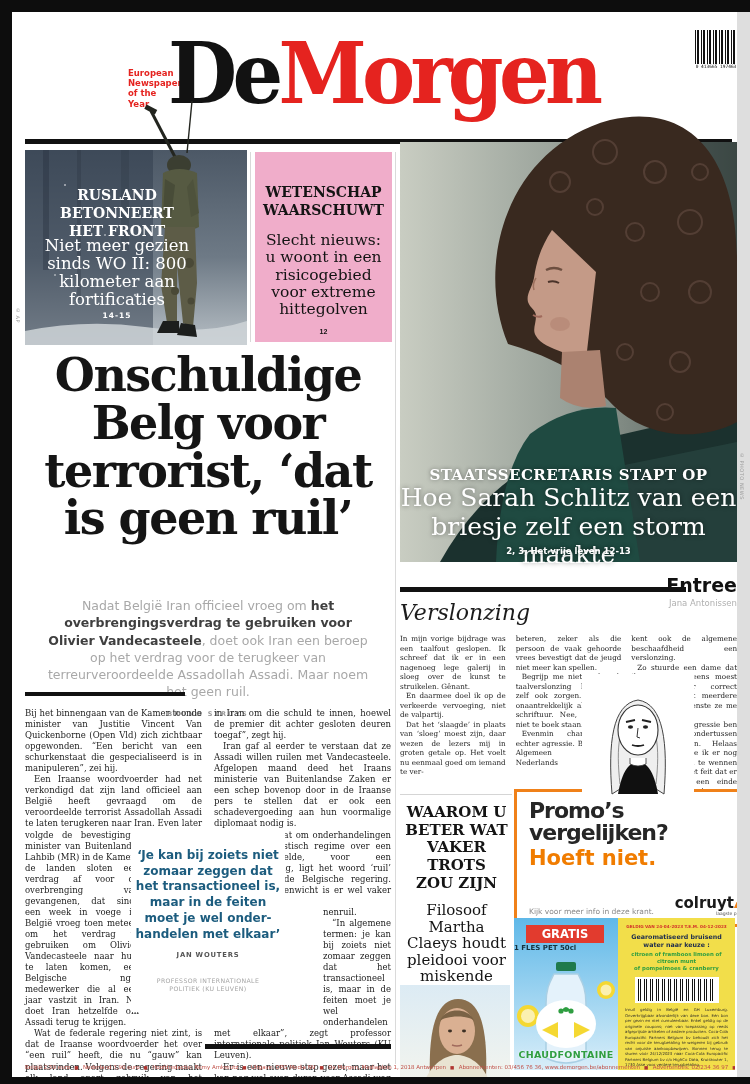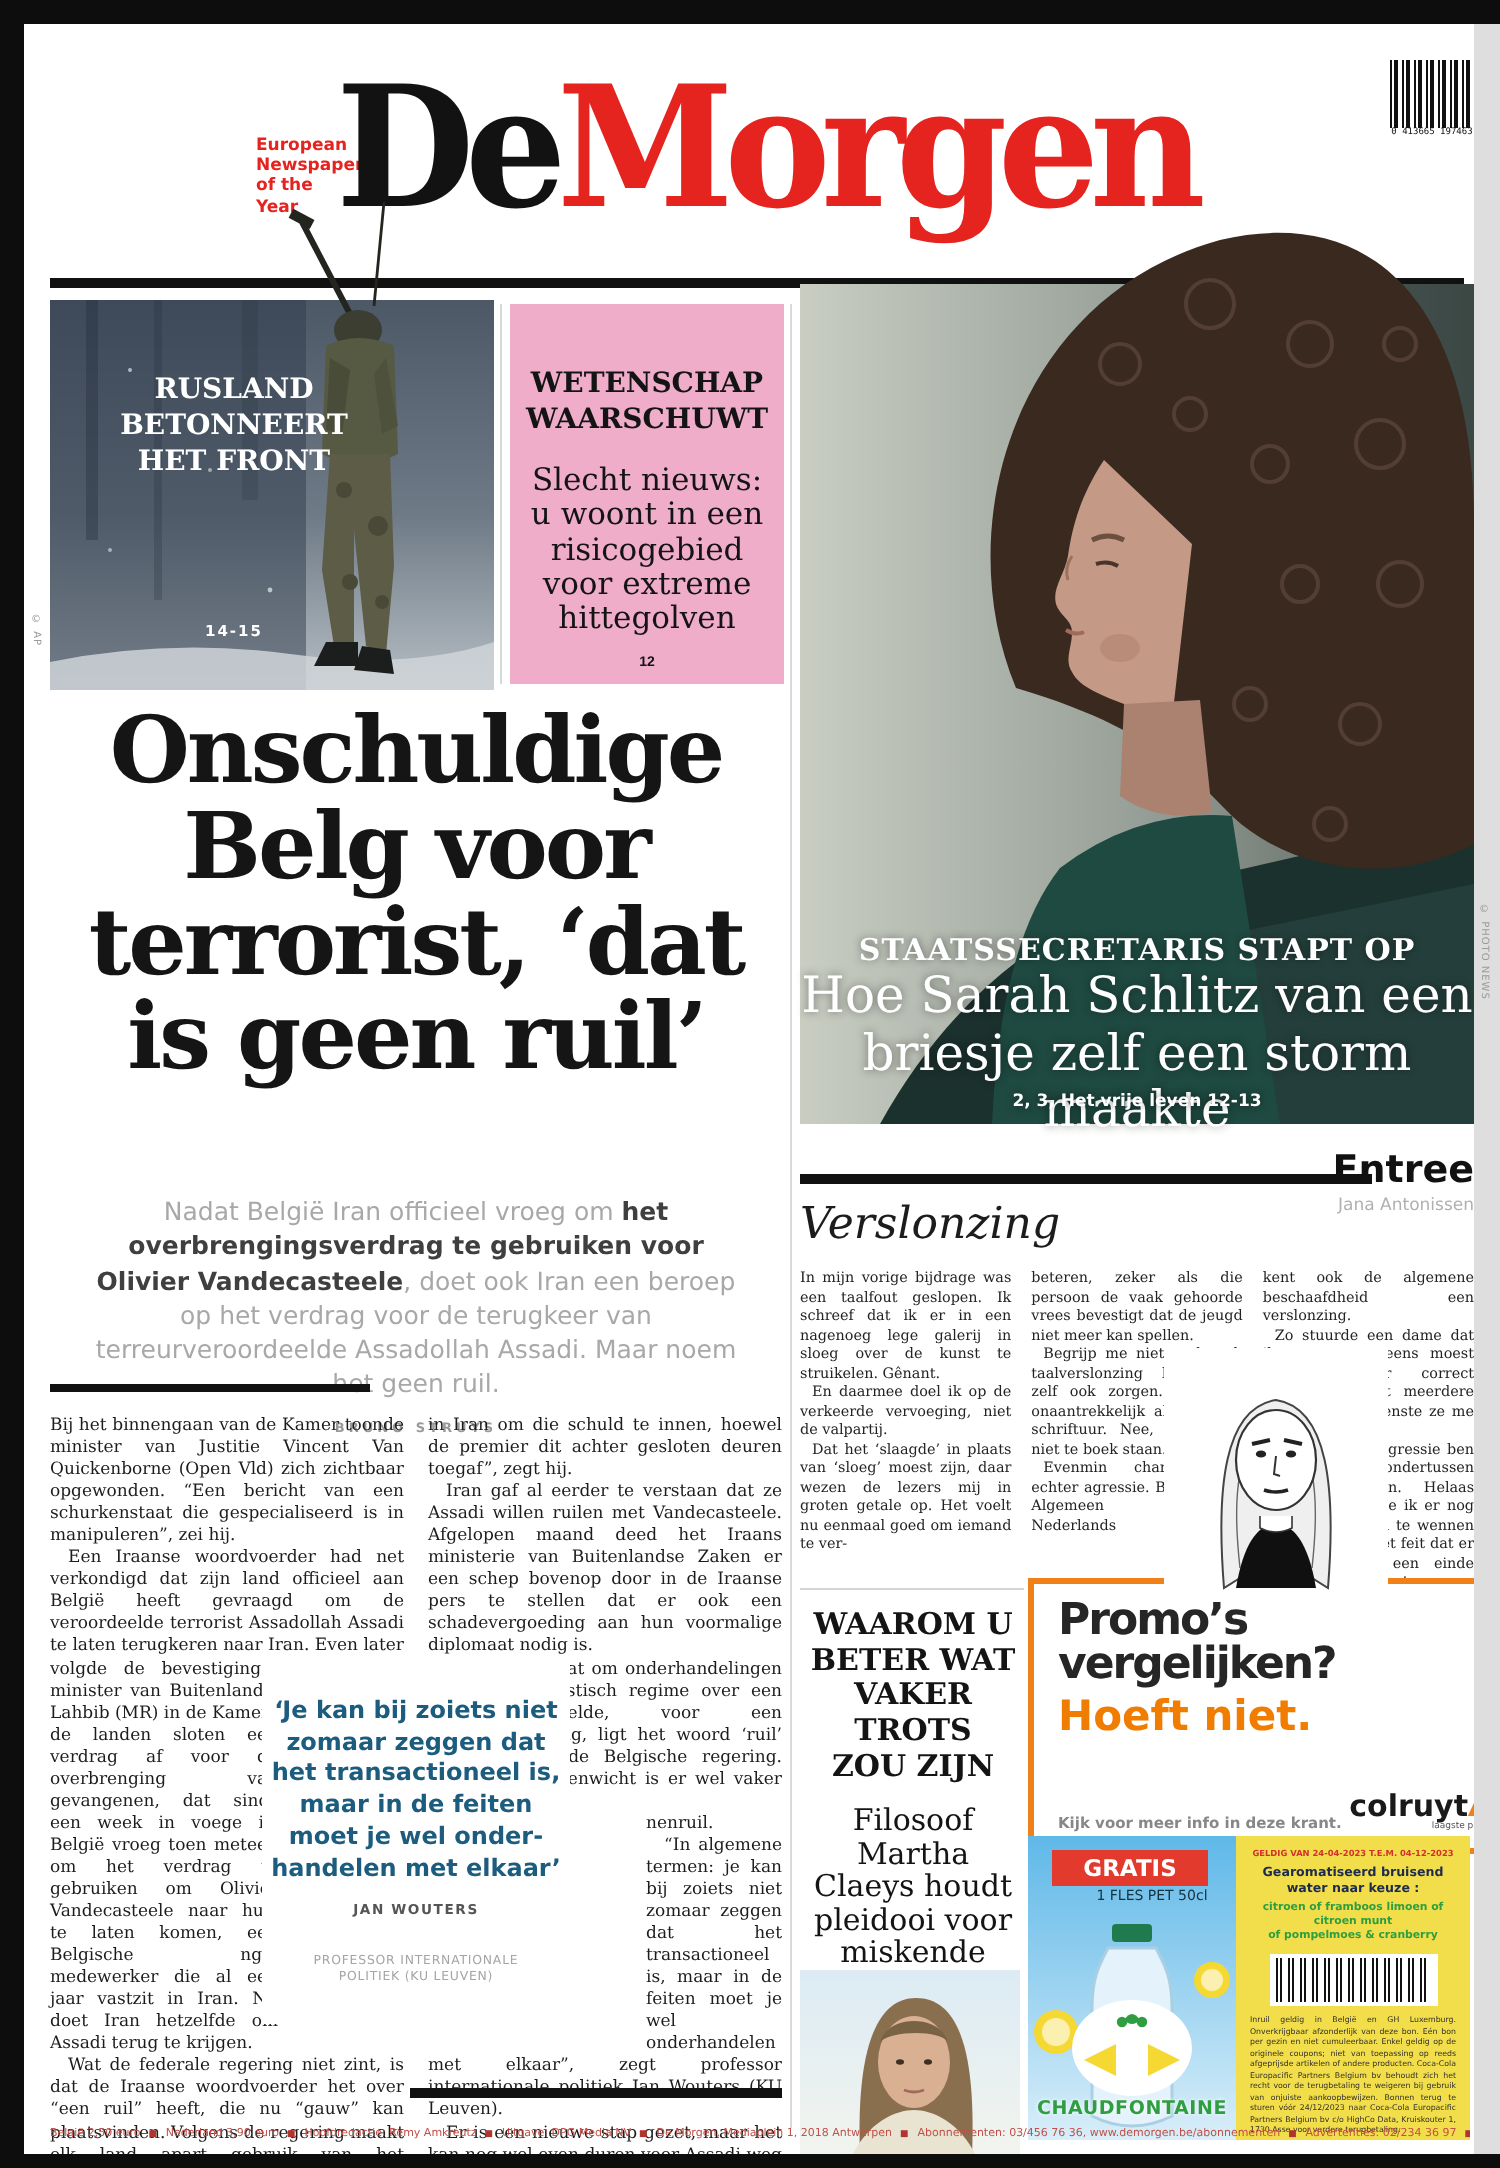--- a/index.html
+++ b/index.html
@@ -104,33 +104,33 @@
   .trots .t{margin-top:10px;font-size:15px;line-height:1.1;white-space:pre-line;}
   .trots .r{margin-top:8px;font-family:"DejaVu Sans",sans-serif;font-weight:bold;font-size:7.5px;}
   .martha{position:absolute;left:388px;top:973px;width:110px;height:93px;}
 
   
   .colruyt{position:absolute;left:502px;top:777px;width:218px;height:116px;background:#fff;
        border:3px solid #f08119;font-family:"DejaVu Sans",sans-serif;padding:8px 12px;box-sizing:content-box;}
   .colruyt .c1{font-weight:bold;font-size:22px;line-height:.98;letter-spacing:-1px;color:#262626;white-space:pre-line;}
   .colruyt .c2{margin-top:3px;font-weight:bold;font-size:21px;color:#f07c00;}
   .colruyt .crow{position:absolute;left:12px;right:10px;bottom:8px;display:flex;justify-content:space-between;align-items:flex-end;}
-  .colruyt .note{font-size:7.5px;color:#878787;font-weight:bold;}
+  .colruyt .note{font-size:7.5px;color:#878787;}
   .colruyt .logo{text-align:right;line-height:1;}
   .colruyt .logo .lg{font-weight:bold;font-size:15px;color:#1a1a1a;display:inline-block;}
   .colruyt .logo .par{display:inline-block;width:13px;height:9px;background:#f08119;transform:skewX(-25deg);margin-left:2px;}
   .colruyt .logo .tag{display:block;font-size:4.5px;color:#555;margin-top:1px;}
 
   
   .chaud{position:absolute;left:502px;top:906px;width:221px;height:152px;display:flex;font-family:"DejaVu Sans",sans-serif;}
   .ch-left{position:relative;width:104px;height:152px;overflow:hidden;}
   .ch-left svg{position:absolute;left:0;top:0;}
   .ch-gratis{position:absolute;left:12px;top:7px;width:78px;background:#e23b2e;color:#fff;text-align:center;
        font-weight:bold;font-size:11.5px;padding:2px 0;}
-  .ch-offer{position:absolute;left:0;top:26px;width:124px;text-align:center;font-weight:normal;font-size:7px;color:#14323f;}
+  .ch-offer{position:absolute;left:0;top:26px;width:124px;font-weight:bold;font-size:7px;color:#14323f;}
   .ch-brand{position:absolute;left:0;top:131px;width:104px;text-align:center;font-weight:bold;font-size:9.5px;
        letter-spacing:.3px;color:#2f9e41;text-shadow:0 0 2px #fff;}
   .ch-right{position:relative;flex:1;background:#f2de4a;padding:6px 7px;box-sizing:border-box;}
   .ch-valid{font-weight:bold;font-size:4.2px;color:#d2322a;text-align:center;}
   .ch-title{margin-top:4px;font-weight:bold;font-size:6.3px;color:#1d2c4e;text-align:center;line-height:1.3;}
   .ch-flav{margin-top:2px;font-weight:bold;font-size:5.4px;color:#2f9e41;text-align:center;line-height:1.3;white-space:pre-line;}
   .ch-bar{margin:5px auto 0;width:84px;height:26px;background:#fff;padding:2px 3px;box-sizing:border-box;}
   .ch-bar .stripes{height:100%;background:repeating-linear-gradient(90deg,#111 0 1px,#fff 1px 2px,#111 2px 3px,#fff 3px 6px);}
   .ch-legal{margin-top:4px;font-size:3.9px;color:#33302a;line-height:1.4;text-align:justify;}
 
@@ -189,20 +189,24 @@
           <path d="M156,228 L170,230 L172,242 L152,240 Z" fill="#1c1e1d"></path>
         </g>
         <circle cx="40" cy="90" r="1" fill="#fff" opacity=".6"></circle>
           <circle cx="80" cy="140" r="1" fill="#fff" opacity=".5"></circle>
         <circle cx="110" cy="200" r="1.2" fill="#fff" opacity=".6"></circle>
           <circle cx="30" cy="180" r="1" fill="#fff" opacity=".5"></circle>
       </svg>
       <div class="t-kicker">RUSLAND
 BETONNEERT
 HET FRONT</div>
+      <div class="t-title">Niet meer gezien
+sinds WO II: 800
+kilometer aan
+fortificaties</div>
       <div class="t-ref">14-15</div>
     </div>
     <div class="credit-v credit-ap">© AP</div>
 
     <div class="vdiv1"></div>
     <div class="vdiv-main"></div>
 
     <div class="pink" style="background:#f0adca;">
       <div class="p-kicker">WETENSCHAP
 WAARSCHUWT</div>

